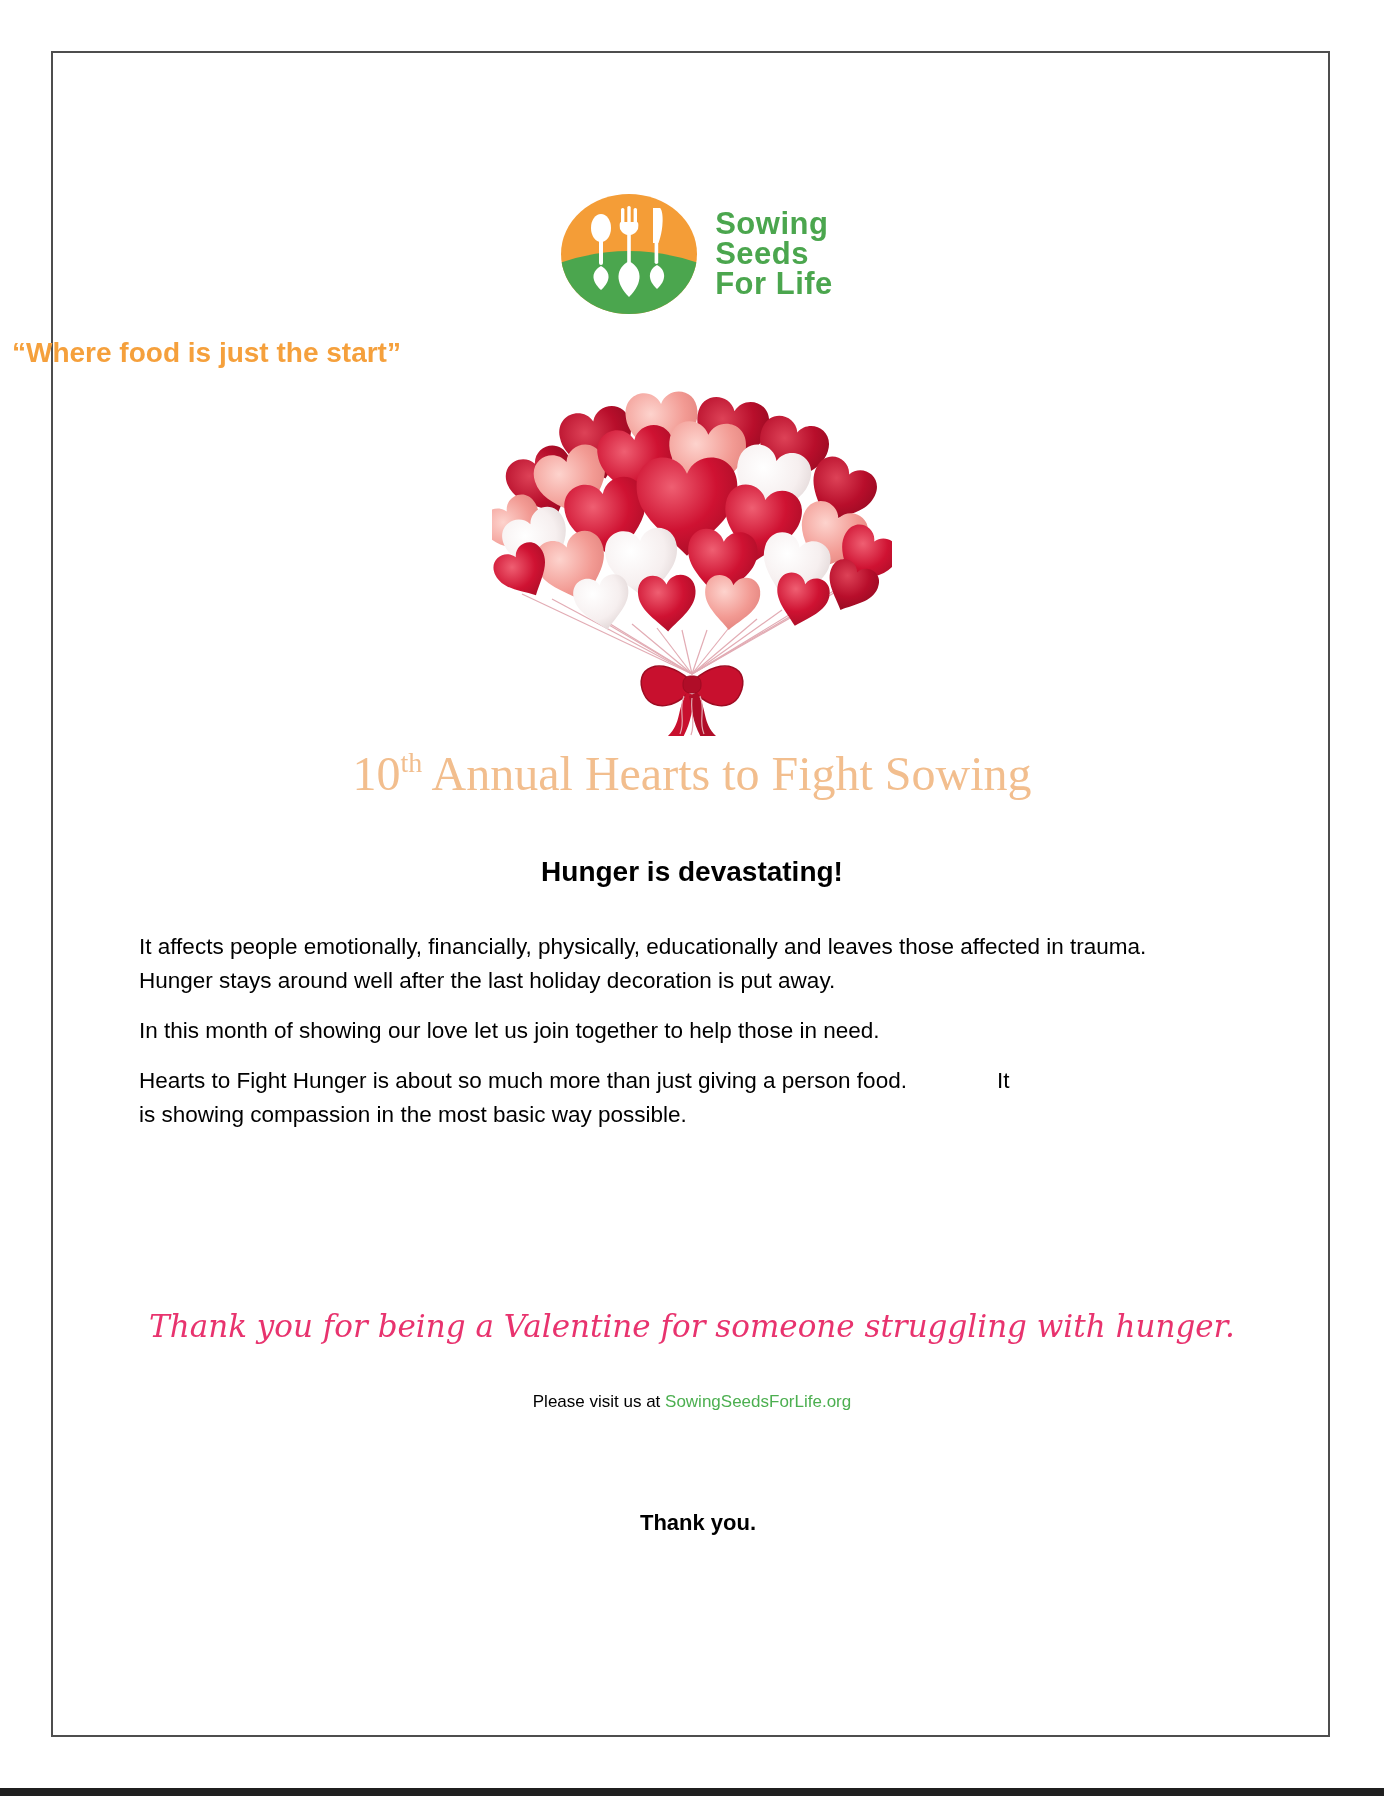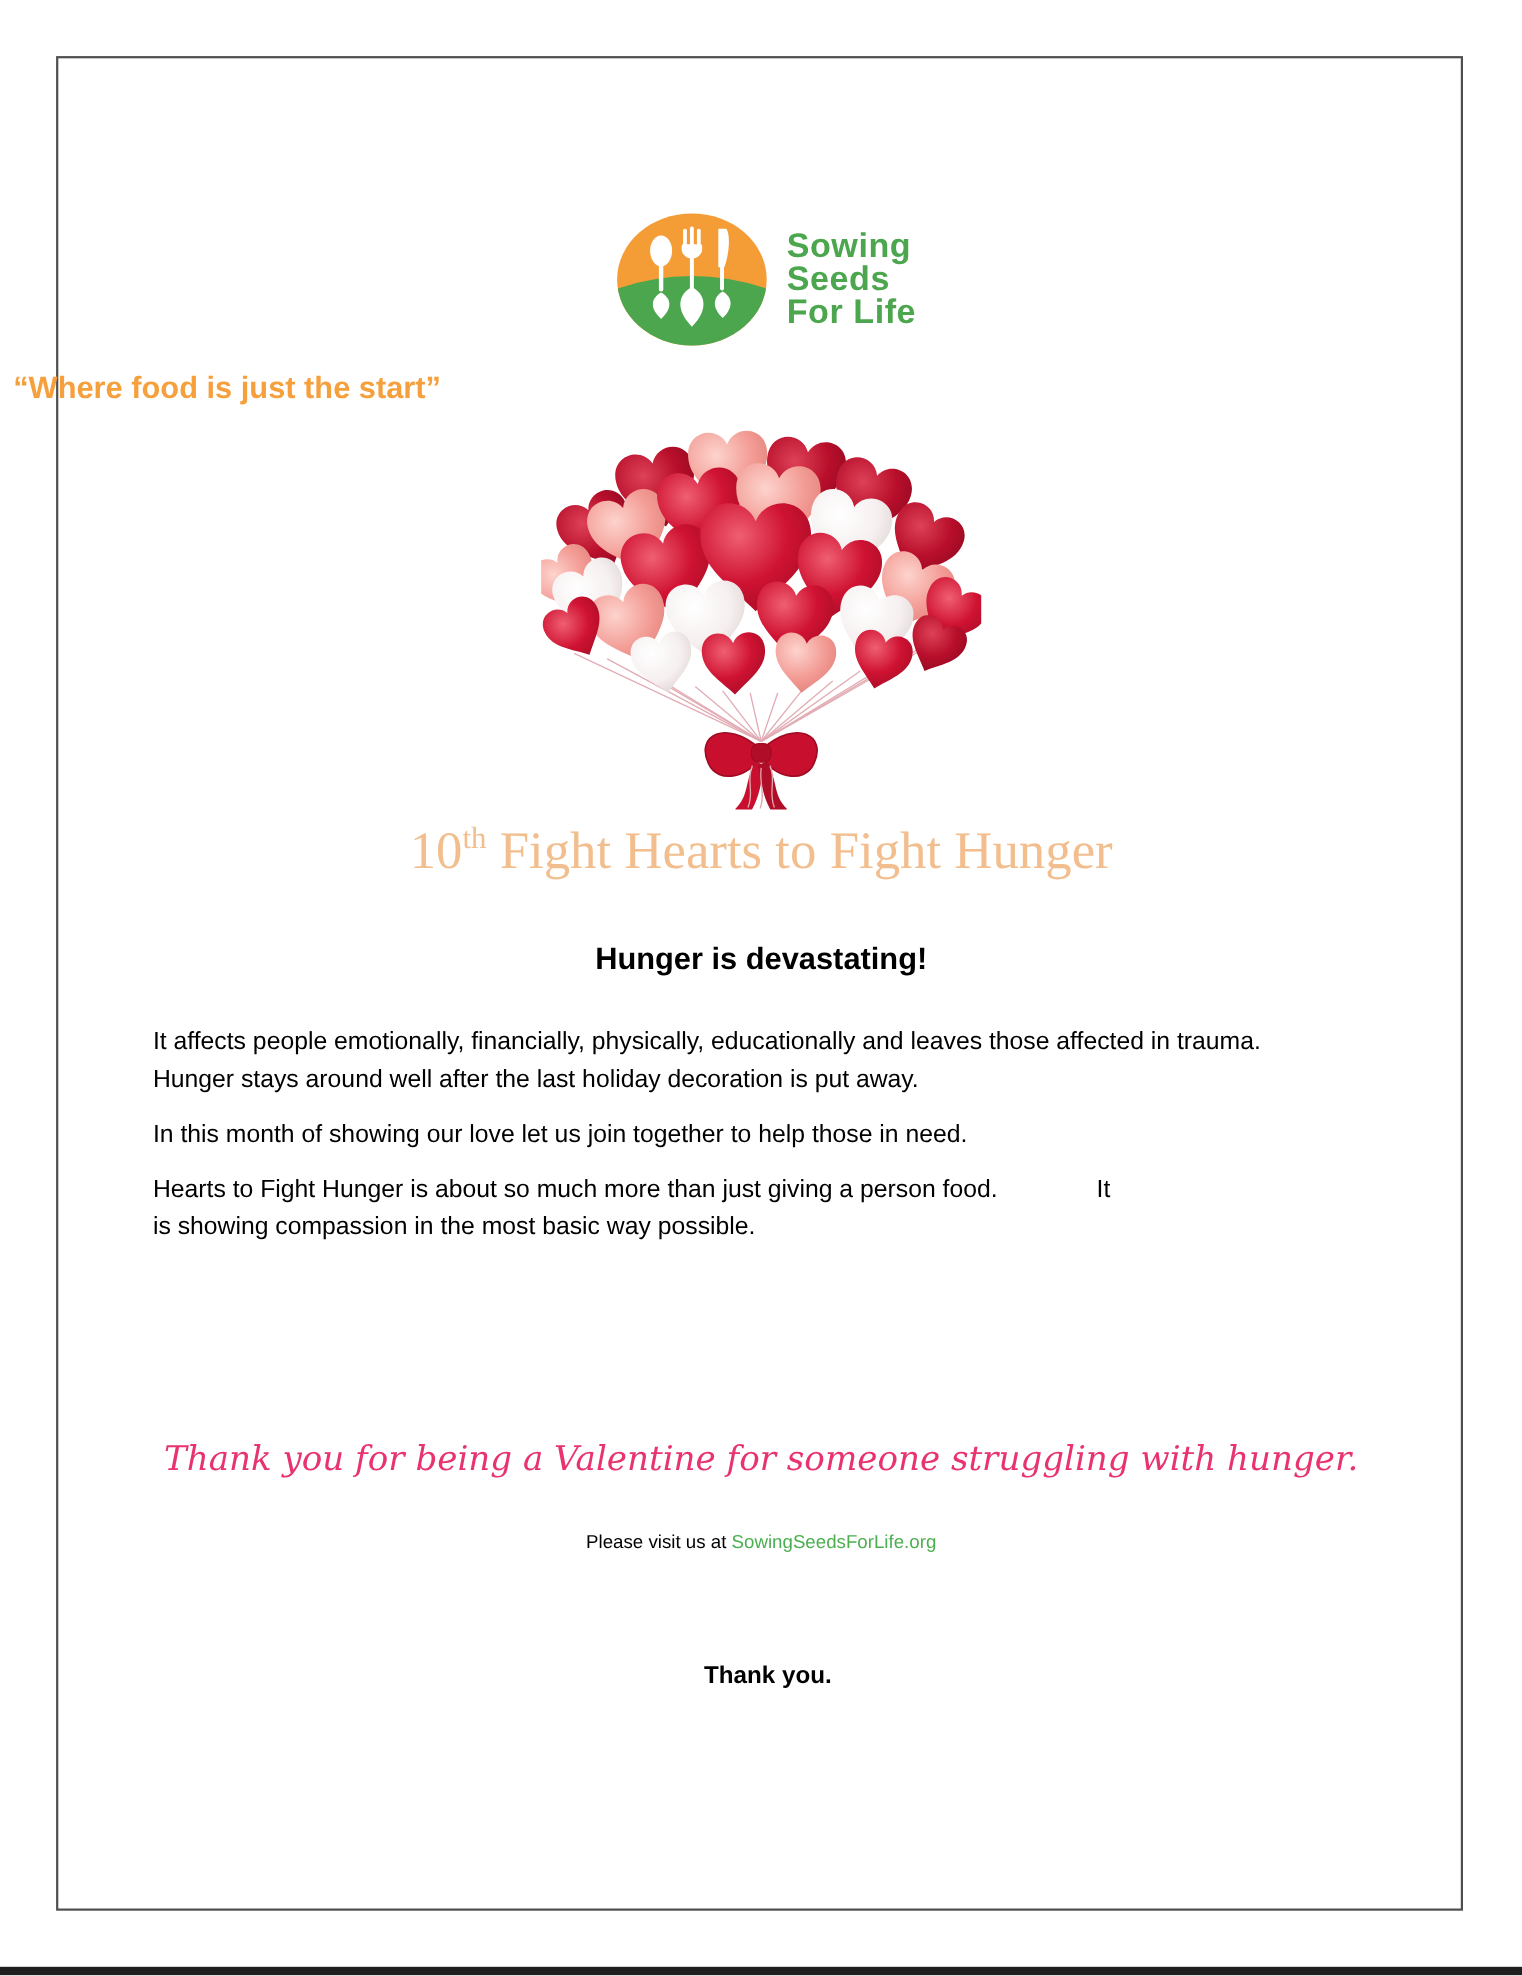--- a/index.html
+++ b/index.html
@@ -177,21 +177,21 @@
       <rect x="191" y="292" width="18" height="17" rx="7" fill="#B00D28" stroke="#9E0B22"></rect>
       <g stroke="#e3a8b0" stroke-width="1.2" fill="none">
         <path d="M192,312 C 186,326 194,336 188,350"></path>
         <path d="M200,314 C 198,328 204,338 199,351"></path>
         <path d="M208,312 C 214,326 206,336 212,350"></path>
       </g>
     </svg>
   </div>
 
   <div class="doc-title">
-    <span>10</span><sup>th</sup><span> Fight Hearts to Fight Hunger</span>
+    <span>10</span><sup>th</sup><span> Annual Hearts to Fight Sowing</span>
   </div>
 
   <div class="heading">Hunger is devastating!</div>
 
   <div class="body-text">
     <p>It affects people emotionally, financially, physically, educationally and leaves those affected in trauma. Hunger stays around well after the last holiday decoration is put away.</p>
     <p>In this month of showing our love let us join together to help those in need.</p>
     <p>
         <span class="line"><span>Hearts to Fight Hunger is about so much more than just giving a person food.</span><span class="gap"></span><span>It</span></span>
         <span class="line">is showing compassion in the most basic way possible.</span>

